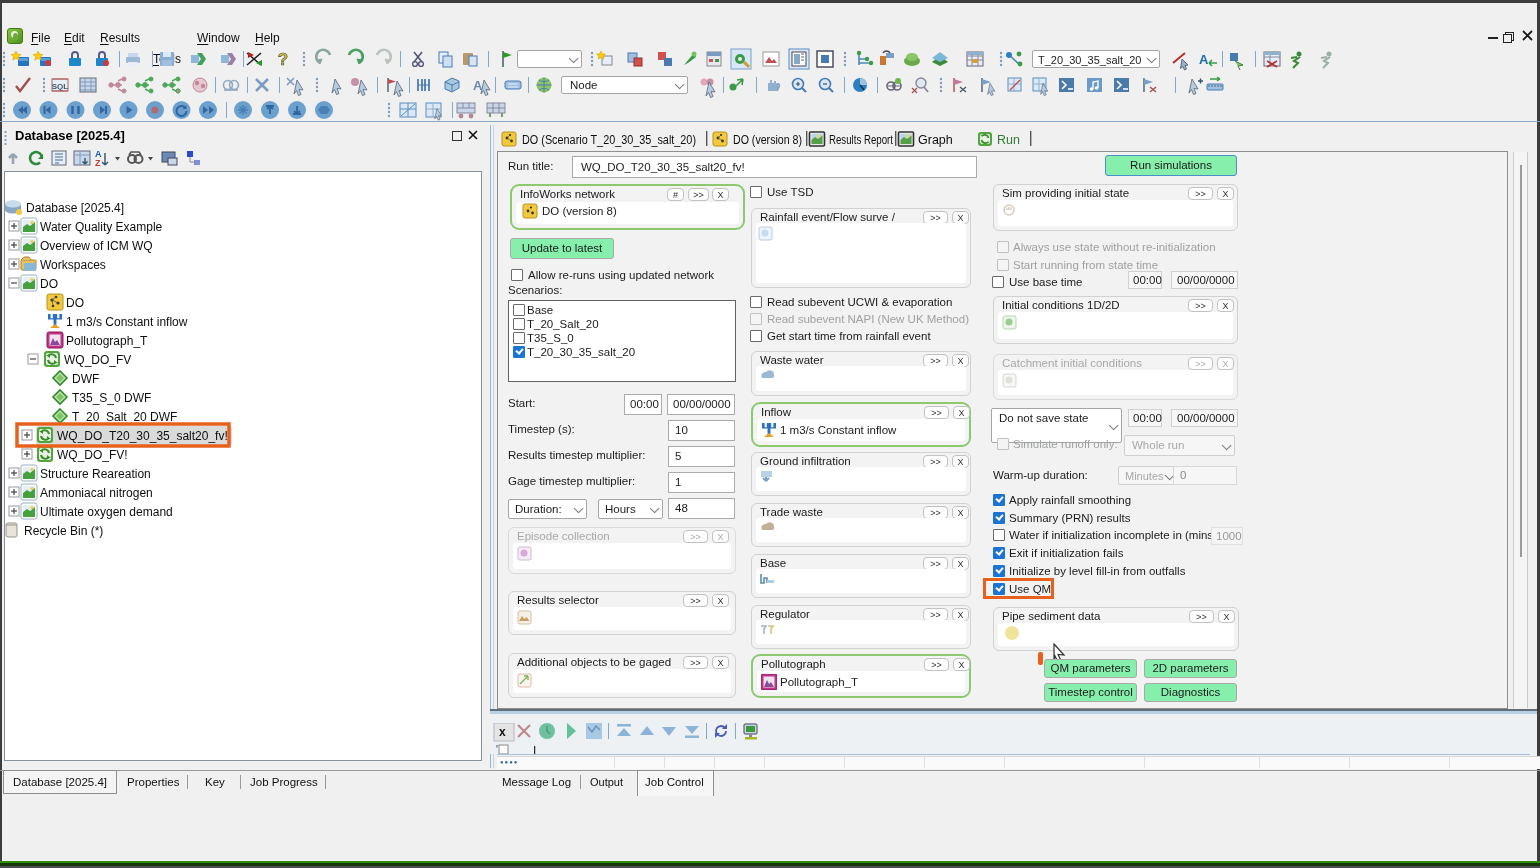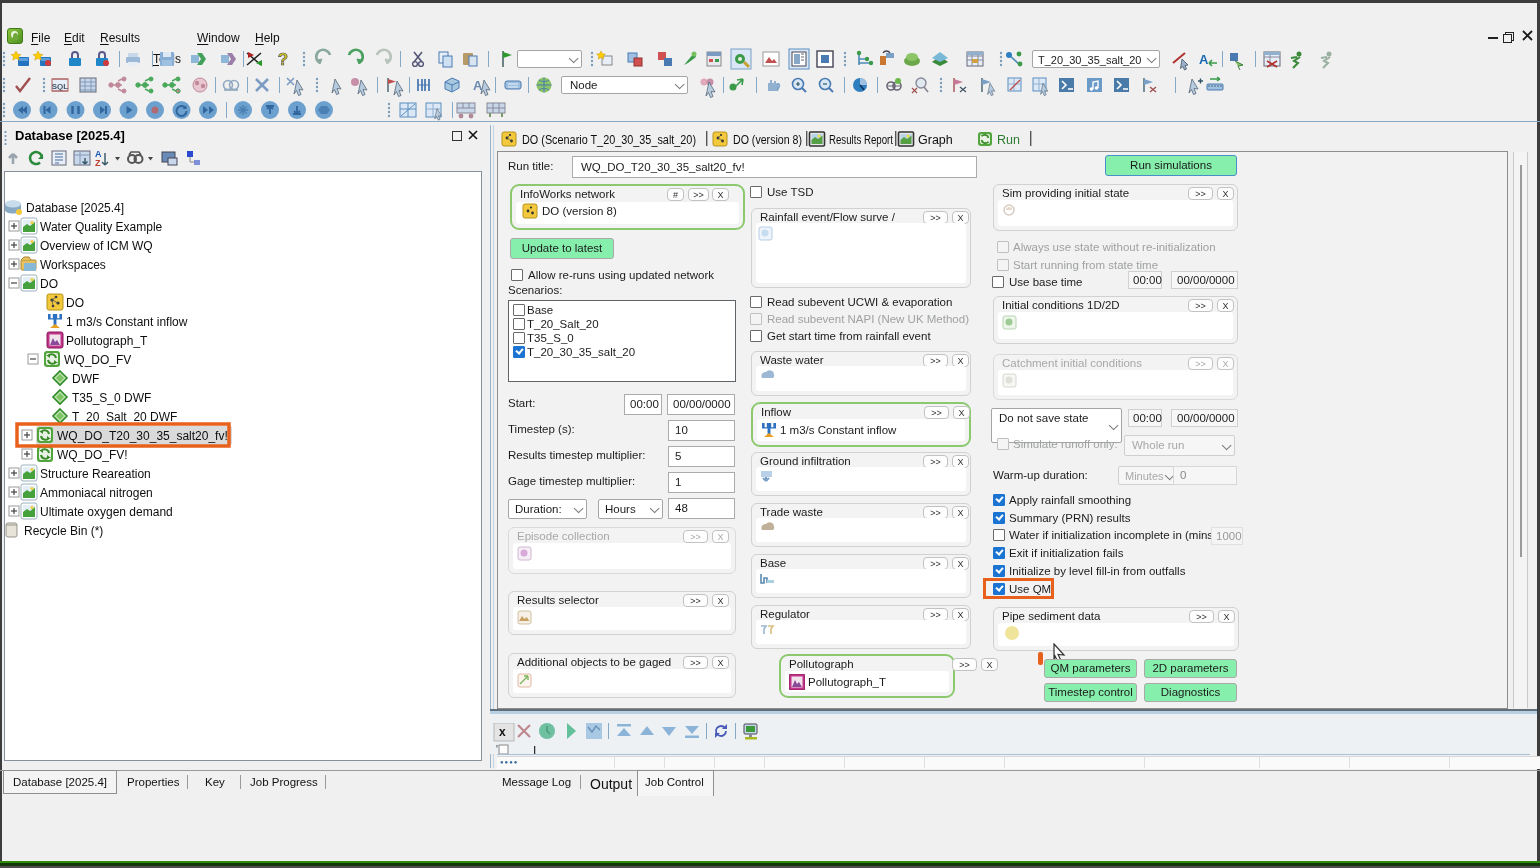--- a/index.html
+++ b/index.html
@@ -1036,21 +1036,21 @@
 <div class="grp" style="left:751px;top:605px;width:220px;height:44px;">
  <div class="hd">Regulator</div>
  <div class="hb" style="left:171px;width:25px;">&gt;&gt;</div>
         <div class="hb" style="left:200px;width:17px;">X</div>
  <div class="inner" style="top:14px;"></div>
  <svg class="ab" style="left:7px;top:17px" width="16" height="14">
           <path d="M2 3h5l-2 3v5" fill="none" stroke="#9ab8d0" stroke-width="1.6"></path>
           <path d="M9 3h5l-2 3v5" fill="none" stroke="#d8c080" stroke-width="1.6"></path>
         </svg>
 </div>
-<div class="grp gr" style="left:751px;top:654px;width:176px;height:44px;margin-left:28px;">
+<div class="grp gr" style="left:751px;top:654px;width:220px;height:44px;">
  <div class="hd">Pollutograph</div>
  <div class="hb" style="left:171px;width:25px;">&gt;&gt;</div>
         <div class="hb" style="left:200px;width:17px;">X</div>
  <div class="inner" style="top:15px;"></div>
  <svg class="ab" style="left:8px;top:18px" width="16" height="16">
           <g transform="translate(8,8)">
             <rect x="-8" y="-8" width="16" height="16" rx="2" fill="#c2338a" stroke="#8a1a5a"></rect>
             <rect x="-5.5" y="-5.5" width="11" height="11" fill="#f0e4ec"></rect>
             <path d="M-5 5l3-7 2 4 2-2 3 5z" fill="#8a4a9a"></path>
           </g>
@@ -1227,17 +1227,17 @@
 <div class="ab" style="left:3px;top:2px;width:114px;height:24px;background:#f4f4f4;border:1px solid #8f8f8f;box-sizing:border-box;"></div>
 <div class="ab" style="left:13px;top:8px;font-size:11.5px;color:#111;">Database [2025.4]</div>
 <div class="ab" style="left:127px;top:8px;font-size:11.5px;color:#111;">Properties</div>
 <div class="tab-sep" style="left:187px;top:7px;"></div>
 <div class="ab" style="left:205px;top:8px;font-size:11.5px;color:#111;">Key</div>
 <div class="tab-sep" style="left:240px;top:7px;"></div>
 <div class="ab" style="left:250px;top:8px;font-size:11.5px;color:#111;">Job Progress</div>
 <div class="tab-sep" style="left:325px;top:7px;"></div>
 <div class="ab" style="left:502px;top:8px;font-size:11.5px;color:#111;">Message Log</div>
 <div class="tab-sep" style="left:580px;top:7px;"></div>
-<div class="ab" style="left:590px;top:8px;font-size:14px;color:#111;">Output</div>
+<div class="ab" style="left:590px;top:8px;font-size:11px;color:#111;">Output</div>
 <div class="ab" style="left:637px;top:2px;width:77px;height:26px;background:#f6f6f6;border:1px solid #8f8f8f;border-bottom:none;box-sizing:border-box;"></div>
 <div class="ab" style="left:645px;top:8px;font-size:11.5px;color:#111;">Job Control</div>
 </div>
 </div>
 
 </body></html>

